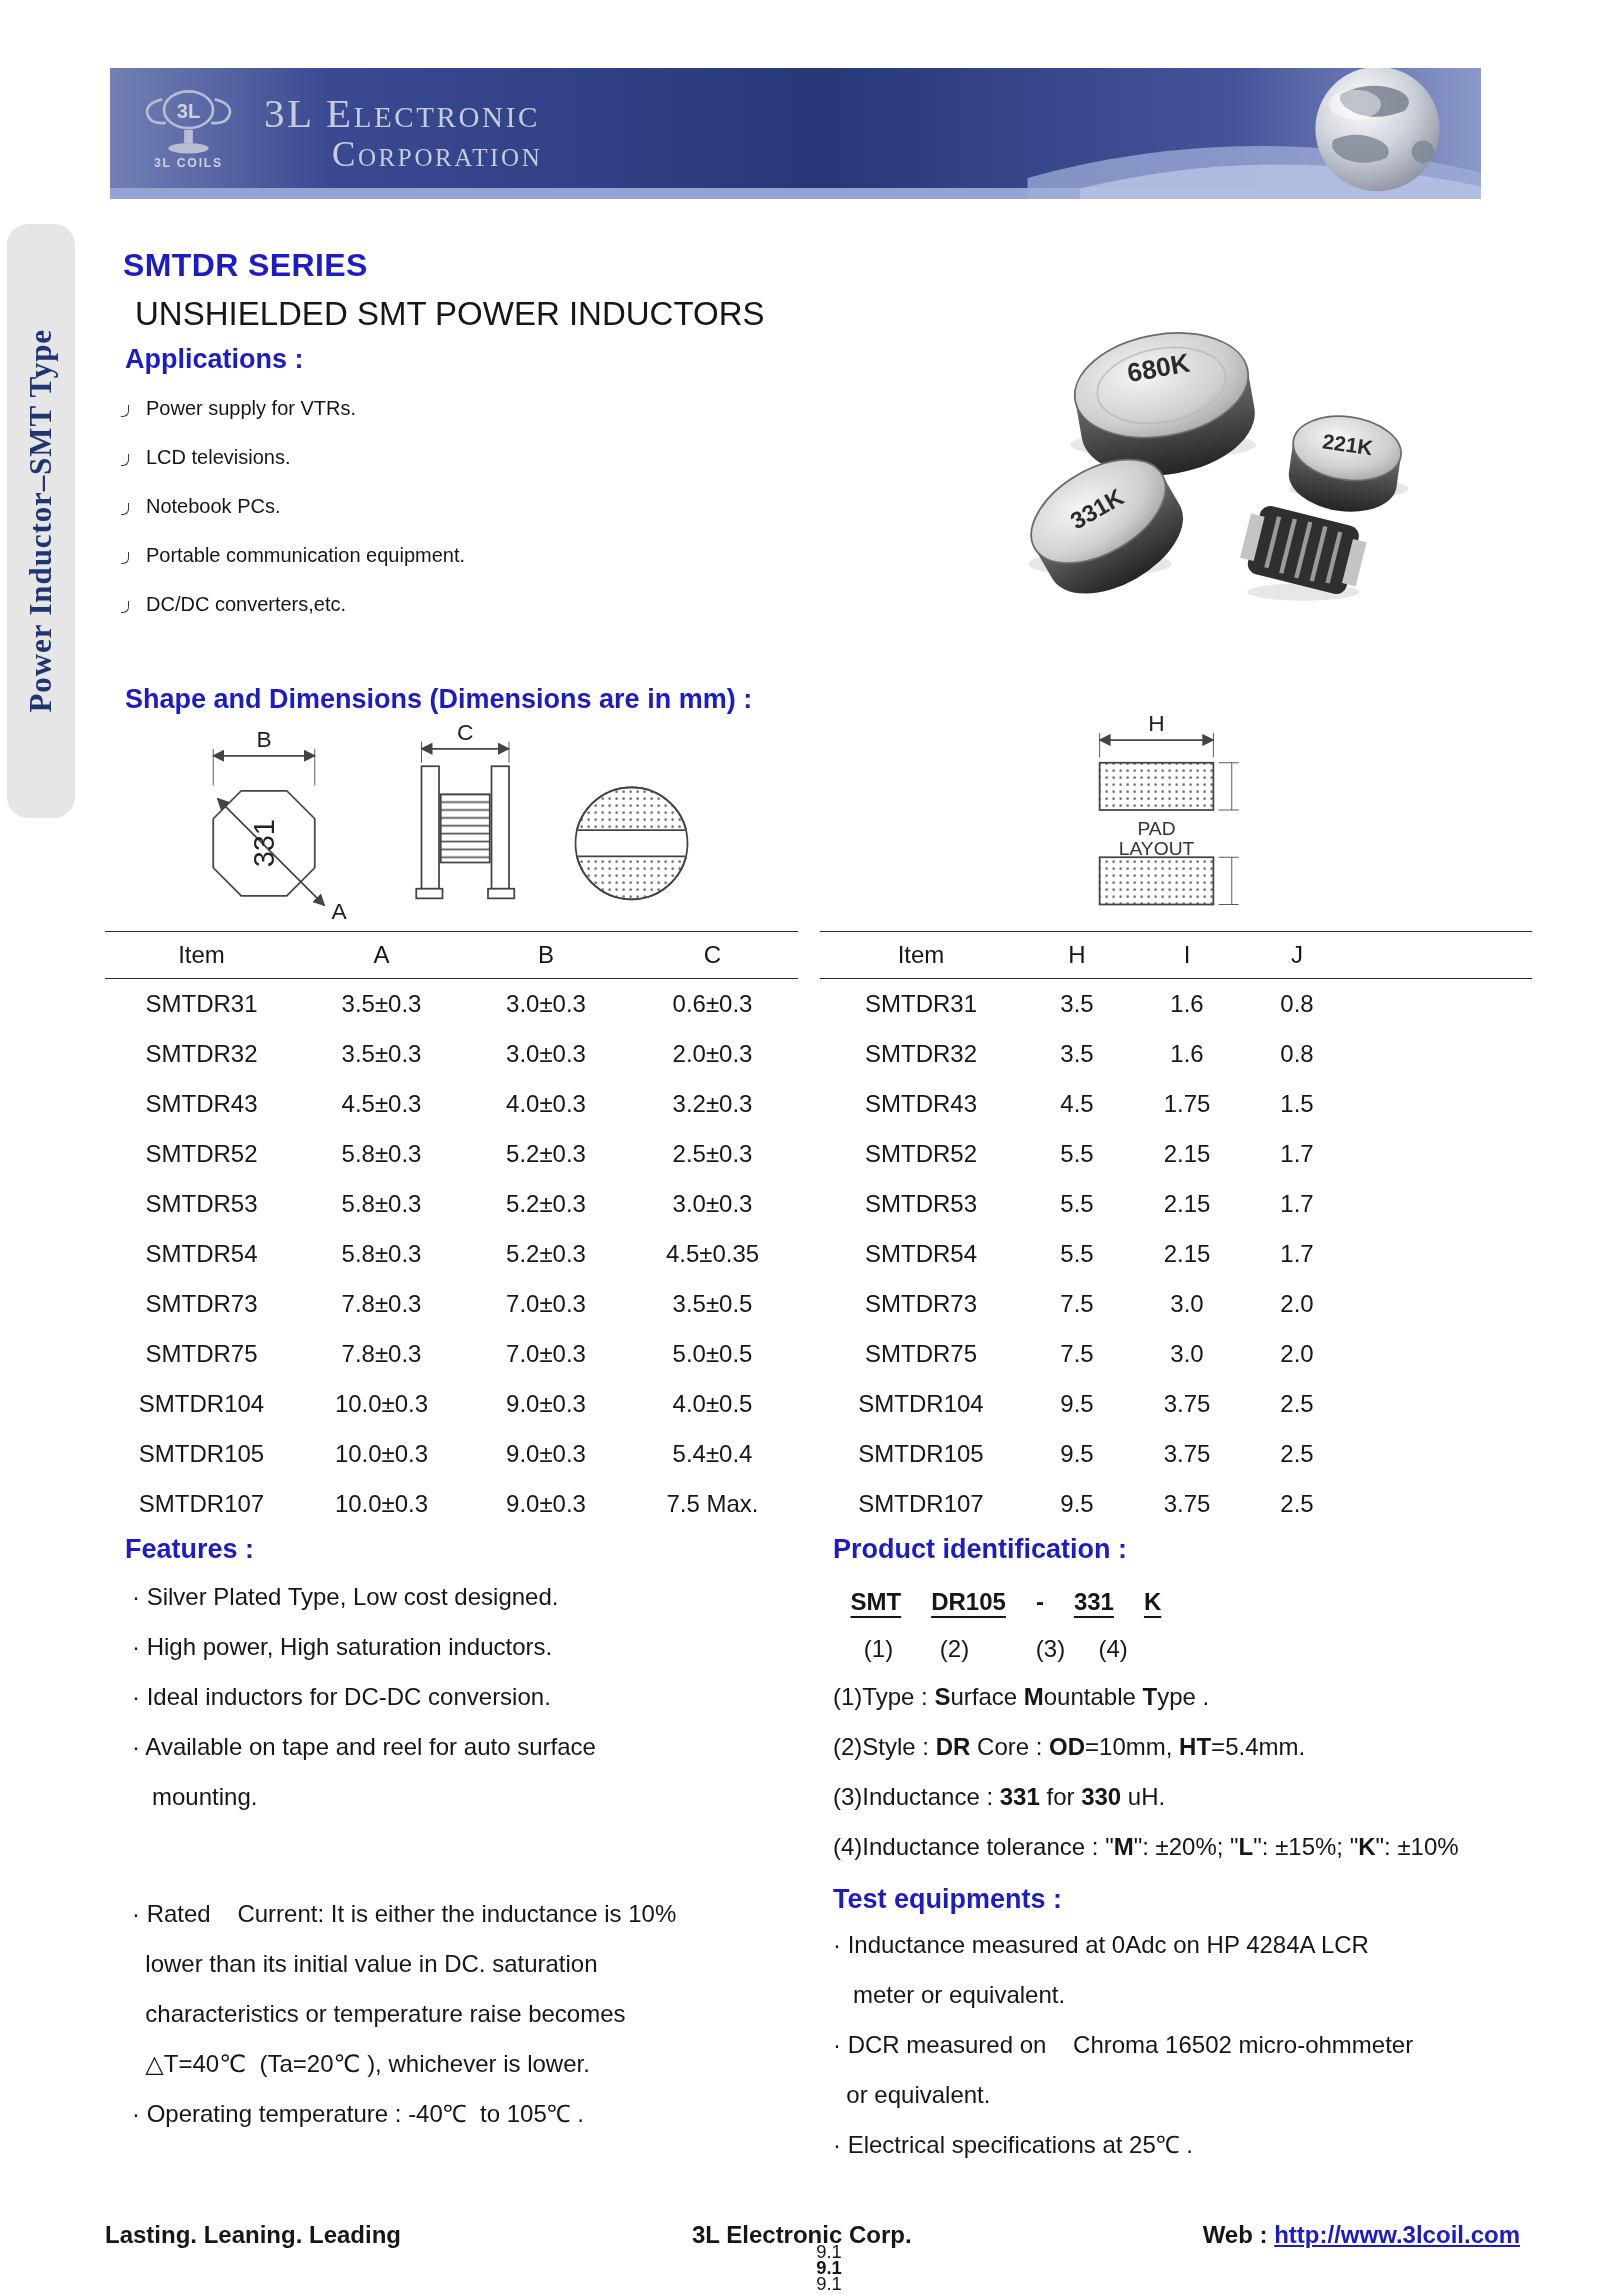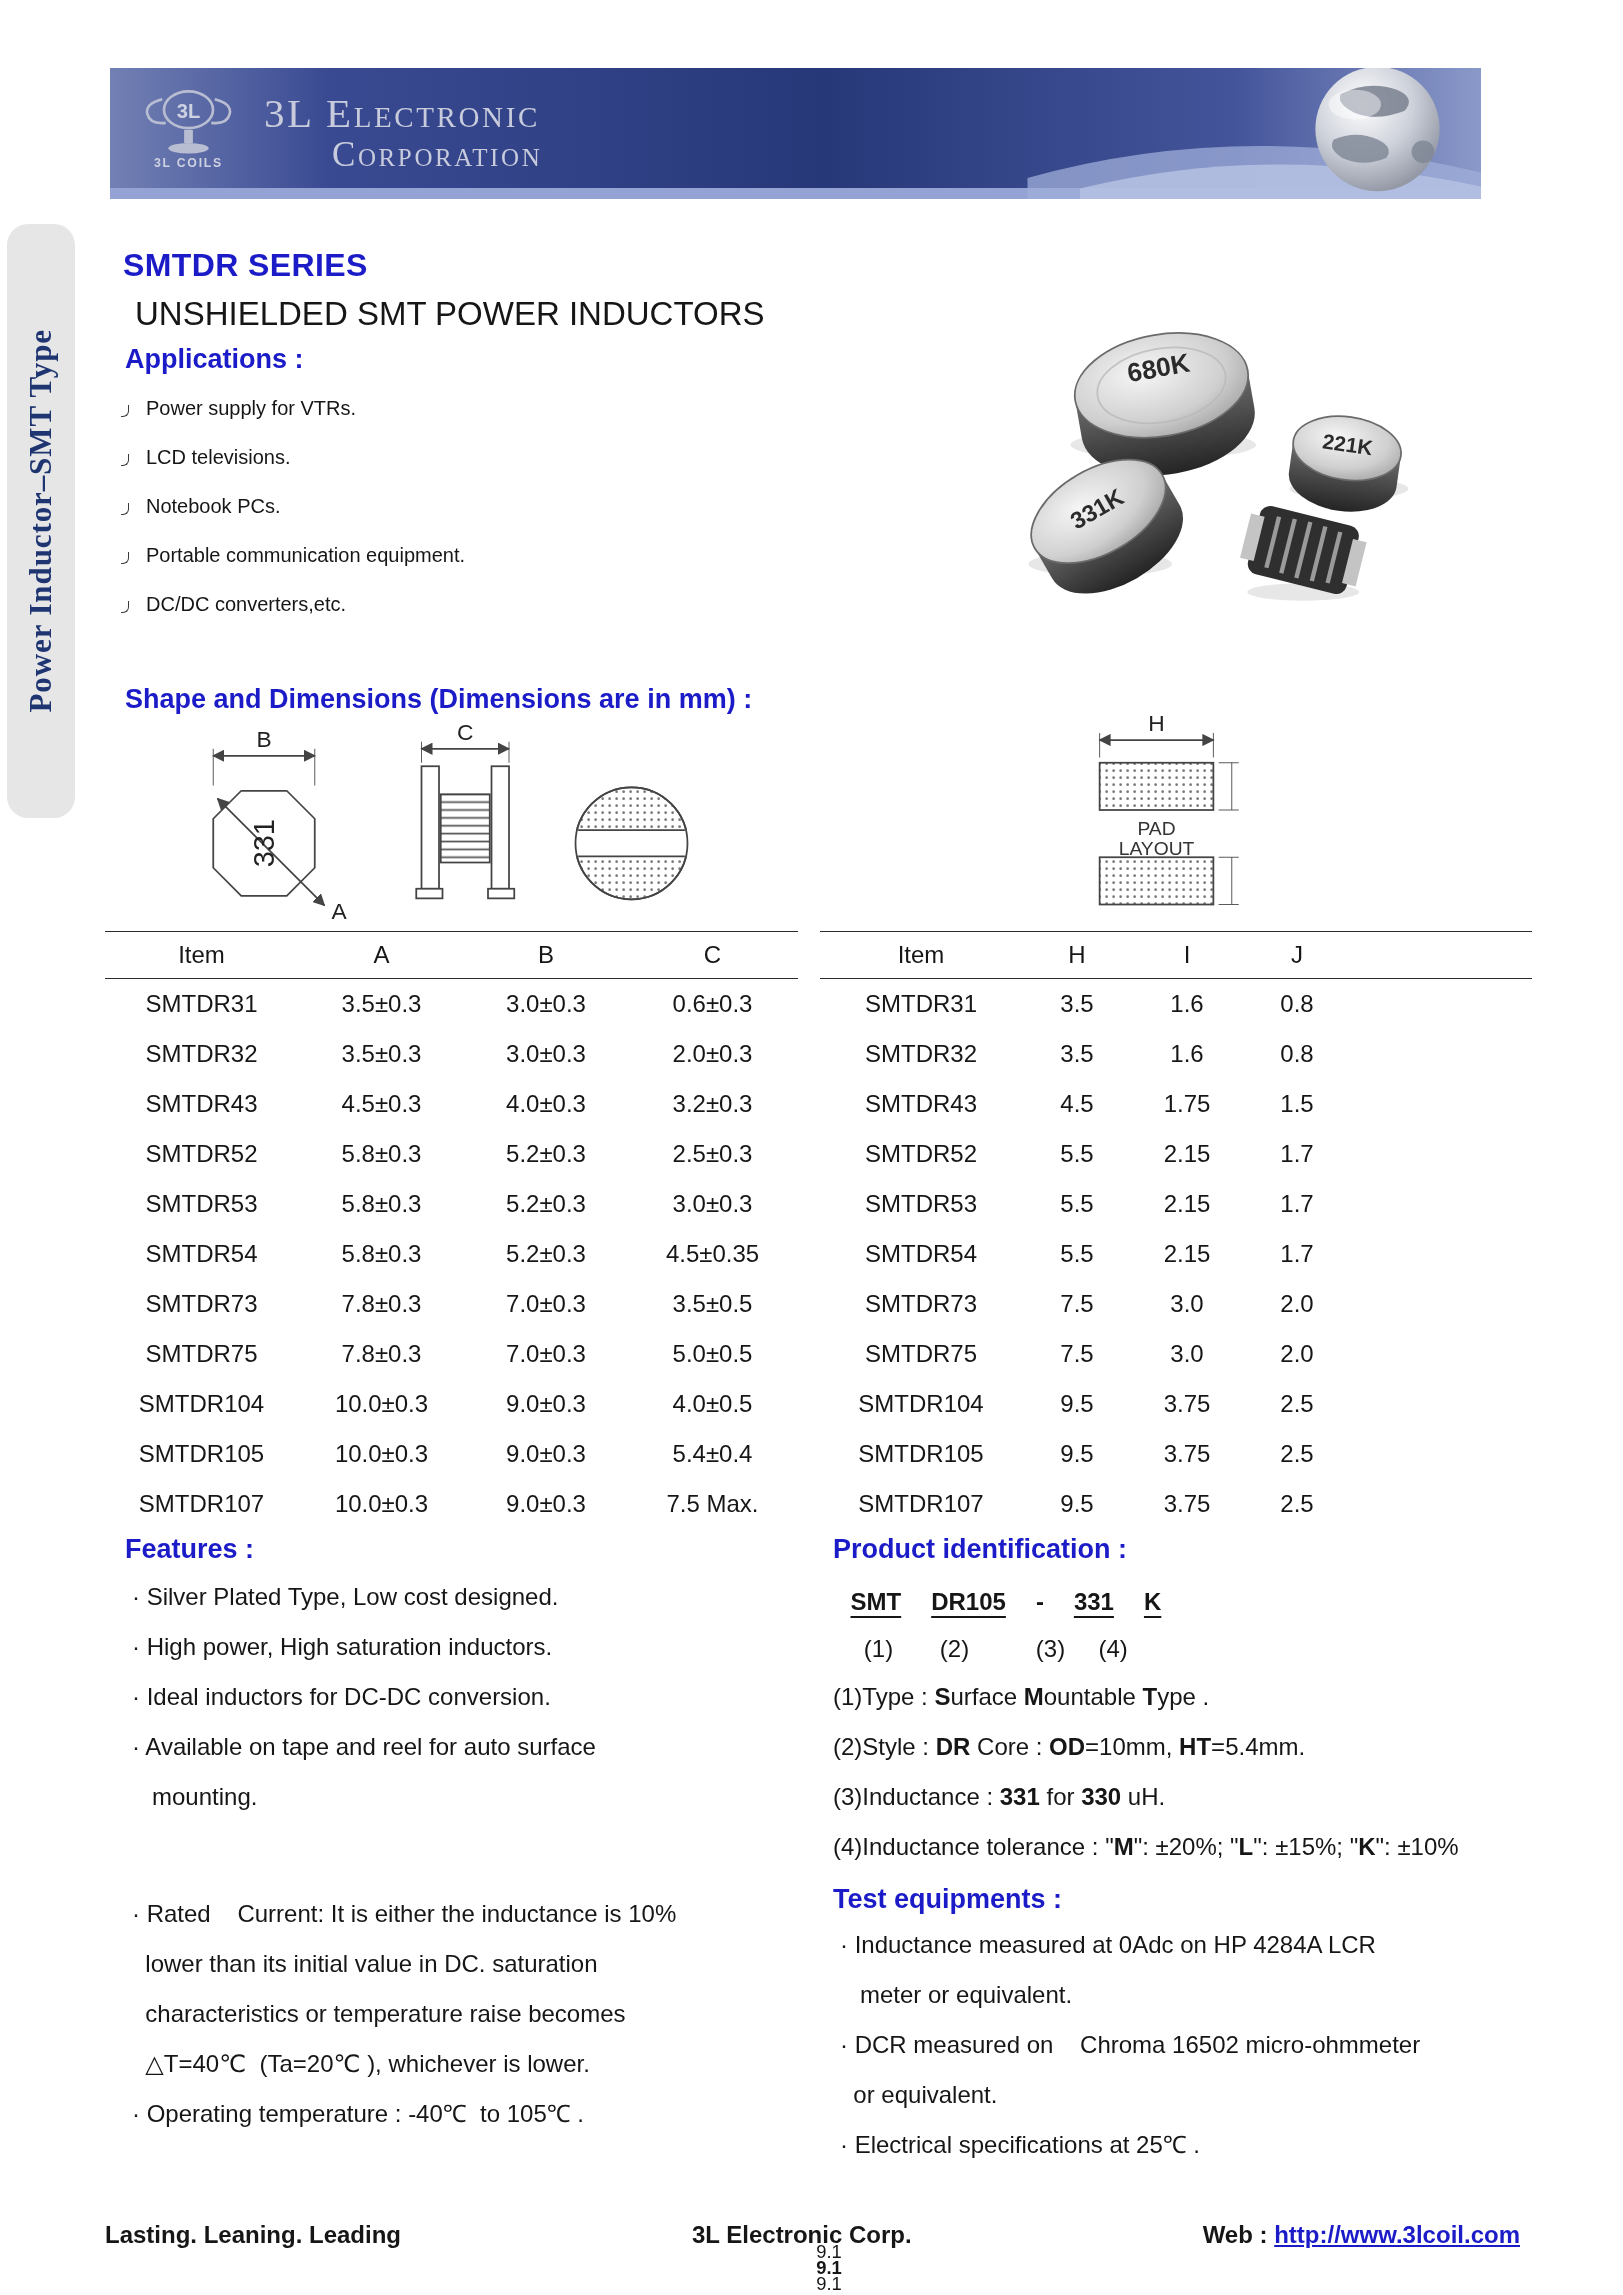--- a/index.html
+++ b/index.html
@@ -484,21 +484,21 @@
     <div class="line">· Rated    Current: It is either the inductance is 10%</div>
         <div class="line">  lower than its initial value in DC. saturation</div>
         <div class="line">  characteristics or temperature raise becomes</div>
         <div class="line">  △T=40℃  (Ta=20℃ ), whichever is lower.</div>
         <div class="line">· Operating temperature : -40℃  to 105℃ .</div>
       </div>
   </div>
 
   <div class="abs" style="left:833px; top:1884px; width:710px;">
     <div class="h-blue">Test equipments :</div>
-    <div class="lines" style="margin-top:5.3px; margin-left:7px;">
+    <div class="lines" style="margin-top:5.3px; ">
 
     <div class="line">· Inductance measured at 0Adc on HP 4284A LCR</div>
         <div class="line">   meter or equivalent.</div>
         <div class="line">· DCR measured on    Chroma 16502 micro-ohmmeter</div>
         <div class="line">  or equivalent.</div>
         <div class="line">· Electrical specifications at 25℃ .</div>
       </div>
   </div>
 
   <div class="footer abs">

